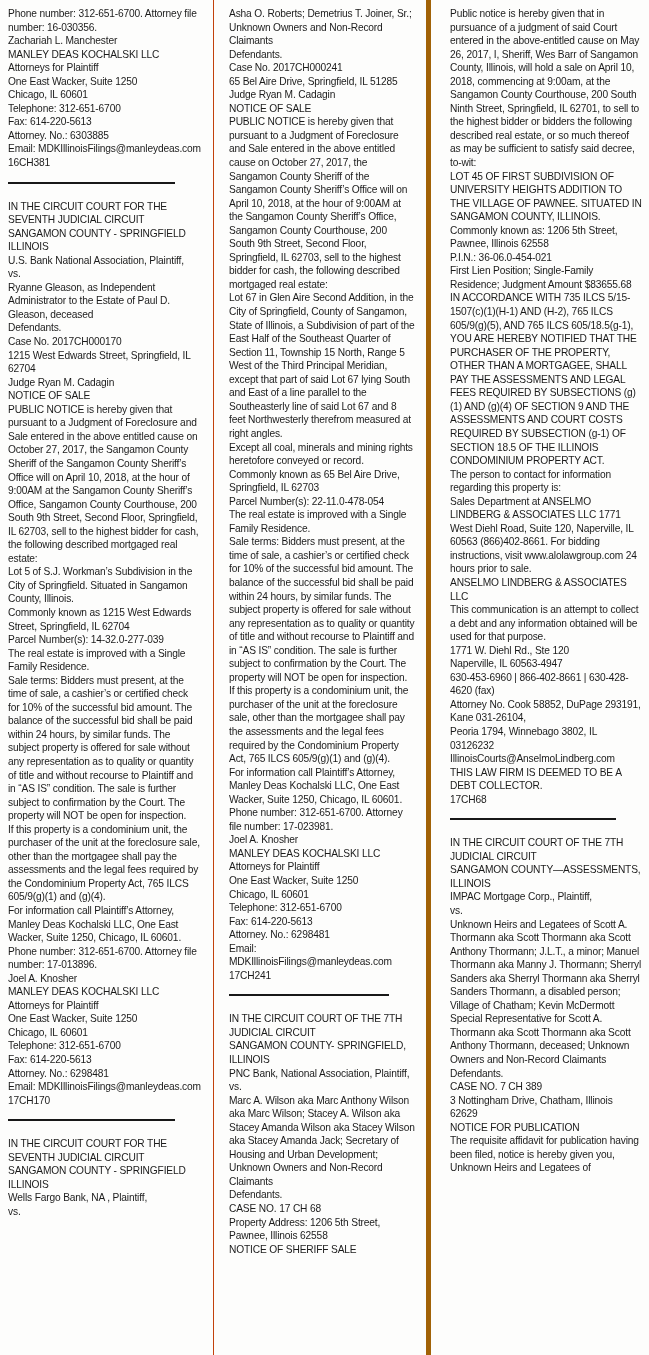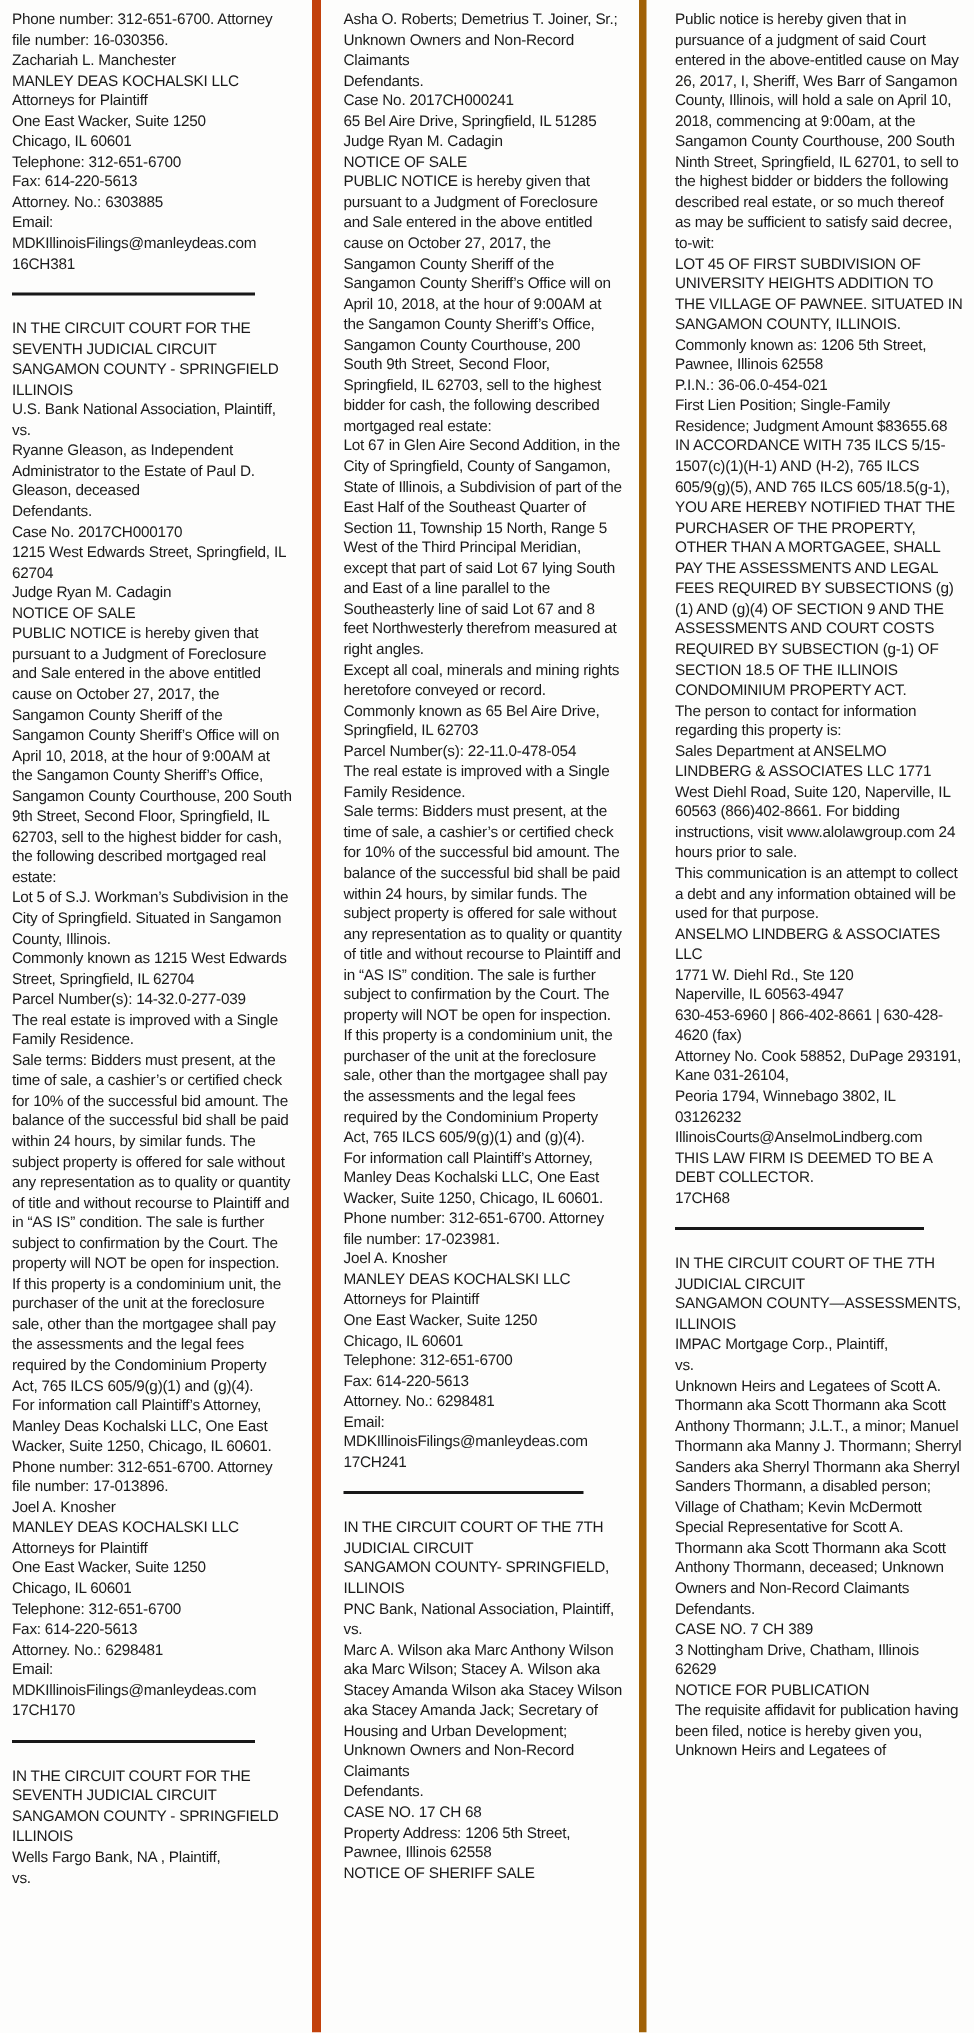--- a/index.html
+++ b/index.html
@@ -27,21 +27,21 @@
     line-height: 13.55px;
     letter-spacing: -0.15px;
     overflow: hidden;
     hyphens: auto;
     -webkit-hyphens: auto;
   }
   .col-1 {
     width: 214px;
     padding-left: 8px;
     padding-right: 12px;
-    border-right: 6px solid #c2410c;
+    border-right: 1px solid #c2410c;
   }
   .col-2 {
     width: 217px;
     padding-left: 15px;
     padding-right: 11px;
     border-right: 5px solid #a16207;
   }
   .col-3 {
     width: 218px;
     padding-left: 19px;
@@ -157,22 +157,22 @@
   <div class="col col-3">
       <section class="notice">
         <p>Public notice is hereby given that in pursuance of a judgment of said Court entered in the above-entitled cause on May 26, 2017, I, Sheriff, Wes Barr of Sangamon County, Illinois, will hold a sale on April 10, 2018, commencing at 9:00am, at the Sangamon County Courthouse, 200 South Ninth Street, Springfield, IL 62701, to sell to the highest bidder or bidders the following described real estate, or so much thereof as may be sufficient to satisfy said decree, to-wit:</p>
         <p>LOT 45 OF FIRST SUBDIVISION OF UNIVERSITY HEIGHTS ADDITION TO THE VILLAGE OF PAWNEE. SITUATED IN SANGAMON COUNTY, ILLINOIS.</p>
         <p>Commonly known as: 1206 5th Street, Pawnee, Illinois 62558</p>
         <p>P.I.N.:  36-06.0-454-021</p>
         <p>First Lien Position; Single-Family Residence; Judgment Amount $83655.68</p>
         <p>IN ACCORDANCE WITH 735 ILCS 5/15-1507(c)(1)(H-1) AND (H-2), 765 ILCS 605/9(g)(5), AND 765 ILCS 605/18.5(g-1), YOU ARE HEREBY NOTIFIED THAT THE PURCHASER OF THE PROPERTY, OTHER THAN A MORTGAGEE, SHALL PAY THE ASSESSMENTS AND LEGAL FEES REQUIRED BY SUBSECTIONS (g)(1) AND (g)(4) OF SECTION 9 AND THE ASSESSMENTS AND COURT COSTS REQUIRED BY SUBSECTION (g-1) OF SECTION 18.5 OF THE ILLINOIS CONDOMINIUM PROPERTY ACT.</p>
         <p>The person to contact for information regarding this property is:</p>
         <p>Sales Department at ANSELMO LINDBERG &amp; ASSOCIATES LLC 1771 West Diehl Road, Suite 120, Naperville, IL 60563 (866)402-8661.  For bidding instructions, visit www.alolawgroup.com 24 hours prior to sale.</p>
+        <p>ANSELMO LINDBERG &amp; ASSOCIATES LLC</p>
         <p>This communication is an attempt to collect a debt and any information obtained will be used for that purpose.</p>
-        <p>ANSELMO LINDBERG &amp; ASSOCIATES LLC</p>
         <p>1771 W. Diehl Rd., Ste 120</p>
         <p>Naperville, IL 60563-4947</p>
         <p>630-453-6960 | 866-402-8661 | 630-428-4620 (fax)</p>
         <p>Attorney No.  Cook 58852, DuPage 293191, Kane 031-26104,</p>
         <p>Peoria 1794, Winnebago 3802, IL 03126232</p>
         <p>IllinoisCourts@AnselmoLindberg.com</p>
         <p>THIS LAW FIRM IS DEEMED TO BE A DEBT COLLECTOR.</p>
         <p>17CH68</p>
       </section>
       <div class="divider"></div>

